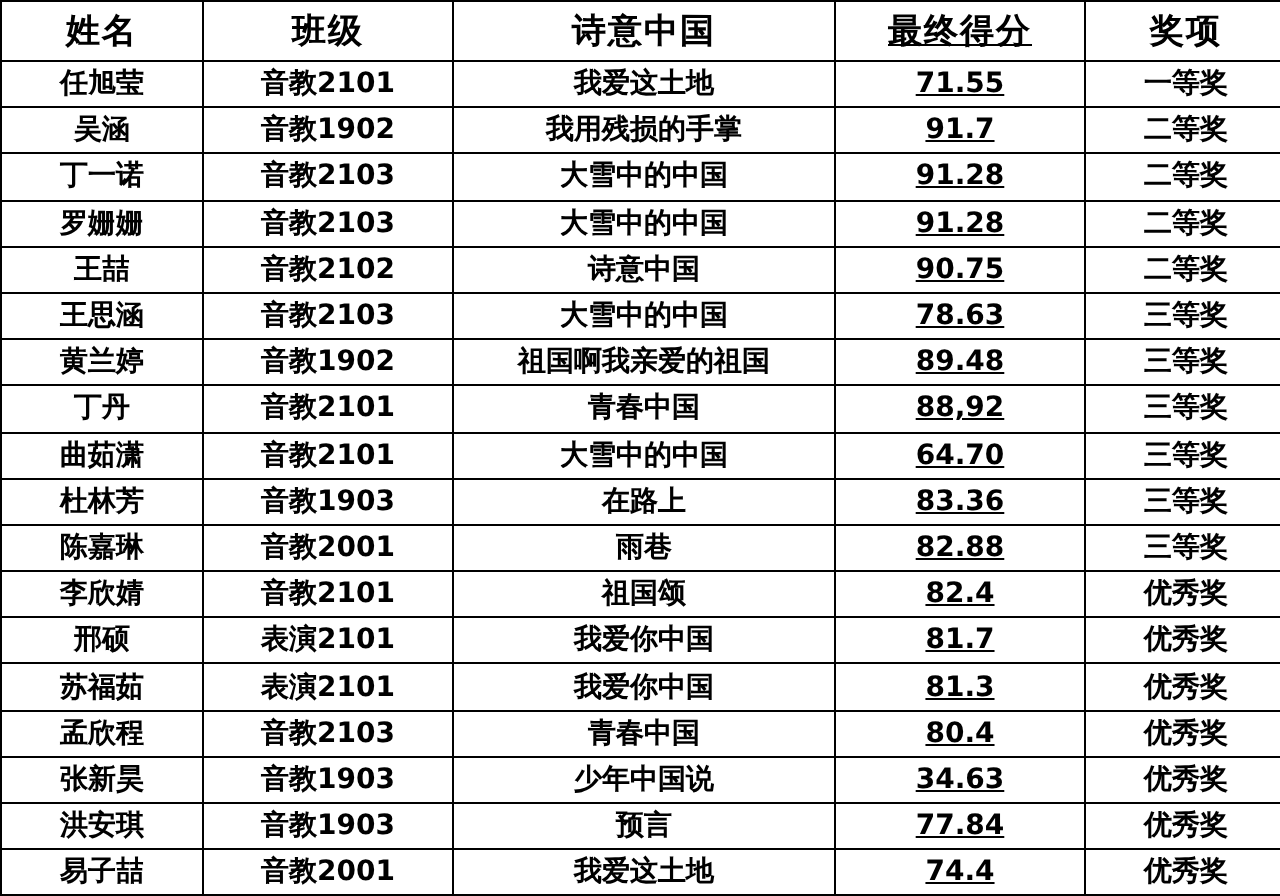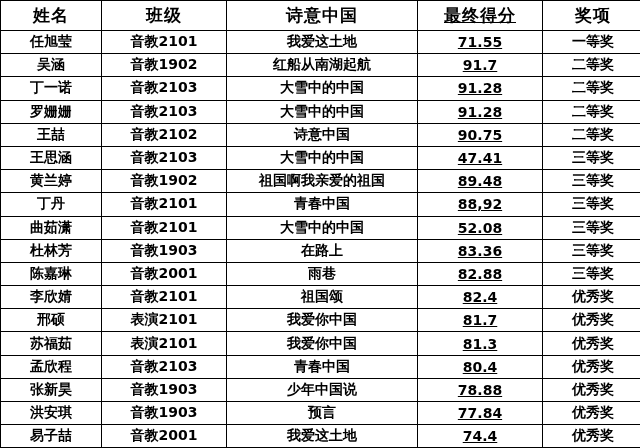--- a/index.html
+++ b/index.html
@@ -64,21 +64,21 @@
       <tr>
         <td class="col-name">任旭莹</td>
         <td class="col-class">音教2101</td>
         <td class="col-title cell-title">我爱这土地</td>
         <td class="col-score cell-score">71.55</td>
         <td class="col-award cell-award-excellent">一等奖</td>
       </tr>
       <tr>
         <td class="col-name">吴涵</td>
         <td class="col-class">音教1902</td>
-        <td class="col-title cell-title">红船从南湖起航</td>
+        <td class="col-title cell-title">我用残损的手掌</td>
         <td class="col-score cell-score">91.7</td>
         <td class="col-award">二等奖</td>
       </tr>
       <tr>
         <td class="col-name">丁一诺</td>
         <td class="col-class">音教2103</td>
         <td class="col-title cell-title">大雪中的中国</td>
         <td class="col-score cell-score">91.28</td>
         <td class="col-award">二等奖</td>
       </tr>
@@ -93,42 +93,42 @@
         <td class="col-name">王喆</td>
         <td class="col-class">音教2102</td>
         <td class="col-title cell-title">诗意中国</td>
         <td class="col-score cell-score">90.75</td>
         <td class="col-award">二等奖</td>
       </tr>
       <tr>
         <td class="col-name">王思涵</td>
         <td class="col-class">音教2103</td>
         <td class="col-title cell-title">大雪中的中国</td>
-        <td class="col-score cell-score">47.41</td>
+        <td class="col-score cell-score">78.63</td>
         <td class="col-award">三等奖</td>
       </tr>
       <tr>
         <td class="col-name">黄兰婷</td>
         <td class="col-class">音教1902</td>
         <td class="col-title cell-title">祖国啊我亲爱的祖国</td>
         <td class="col-score cell-score">89.48</td>
         <td class="col-award">三等奖</td>
       </tr>
       <tr>
         <td class="col-name">丁丹</td>
         <td class="col-class">音教2101</td>
         <td class="col-title cell-title">青春中国</td>
         <td class="col-score cell-score">88,92</td>
         <td class="col-award">三等奖</td>
       </tr>
       <tr>
         <td class="col-name">曲茹潇</td>
         <td class="col-class">音教2101</td>
         <td class="col-title cell-title">大雪中的中国</td>
-        <td class="col-score cell-score">52.08</td>
+        <td class="col-score cell-score">64.70</td>
         <td class="col-award">三等奖</td>
       </tr>
       <tr>
         <td class="col-name">杜林芳</td>
         <td class="col-class">音教1903</td>
         <td class="col-title cell-title">在路上</td>
         <td class="col-score cell-score">83.36</td>
         <td class="col-award">三等奖</td>
       </tr>
       <tr>
@@ -163,21 +163,21 @@
         <td class="col-name">孟欣程</td>
         <td class="col-class">音教2103</td>
         <td class="col-title cell-title">青春中国</td>
         <td class="col-score cell-score">80.4</td>
         <td class="col-award cell-award-excellent">优秀奖</td>
       </tr>
       <tr>
         <td class="col-name">张新昊</td>
         <td class="col-class">音教1903</td>
         <td class="col-title cell-title">少年中国说</td>
-        <td class="col-score cell-score">78.88</td>
+        <td class="col-score cell-score">34.63</td>
         <td class="col-award cell-award-excellent">优秀奖</td>
       </tr>
       <tr>
         <td class="col-name">洪安琪</td>
         <td class="col-class">音教1903</td>
         <td class="col-title cell-title">预言</td>
         <td class="col-score cell-score">77.84</td>
         <td class="col-award cell-award-excellent">优秀奖</td>
       </tr>
       <tr>

